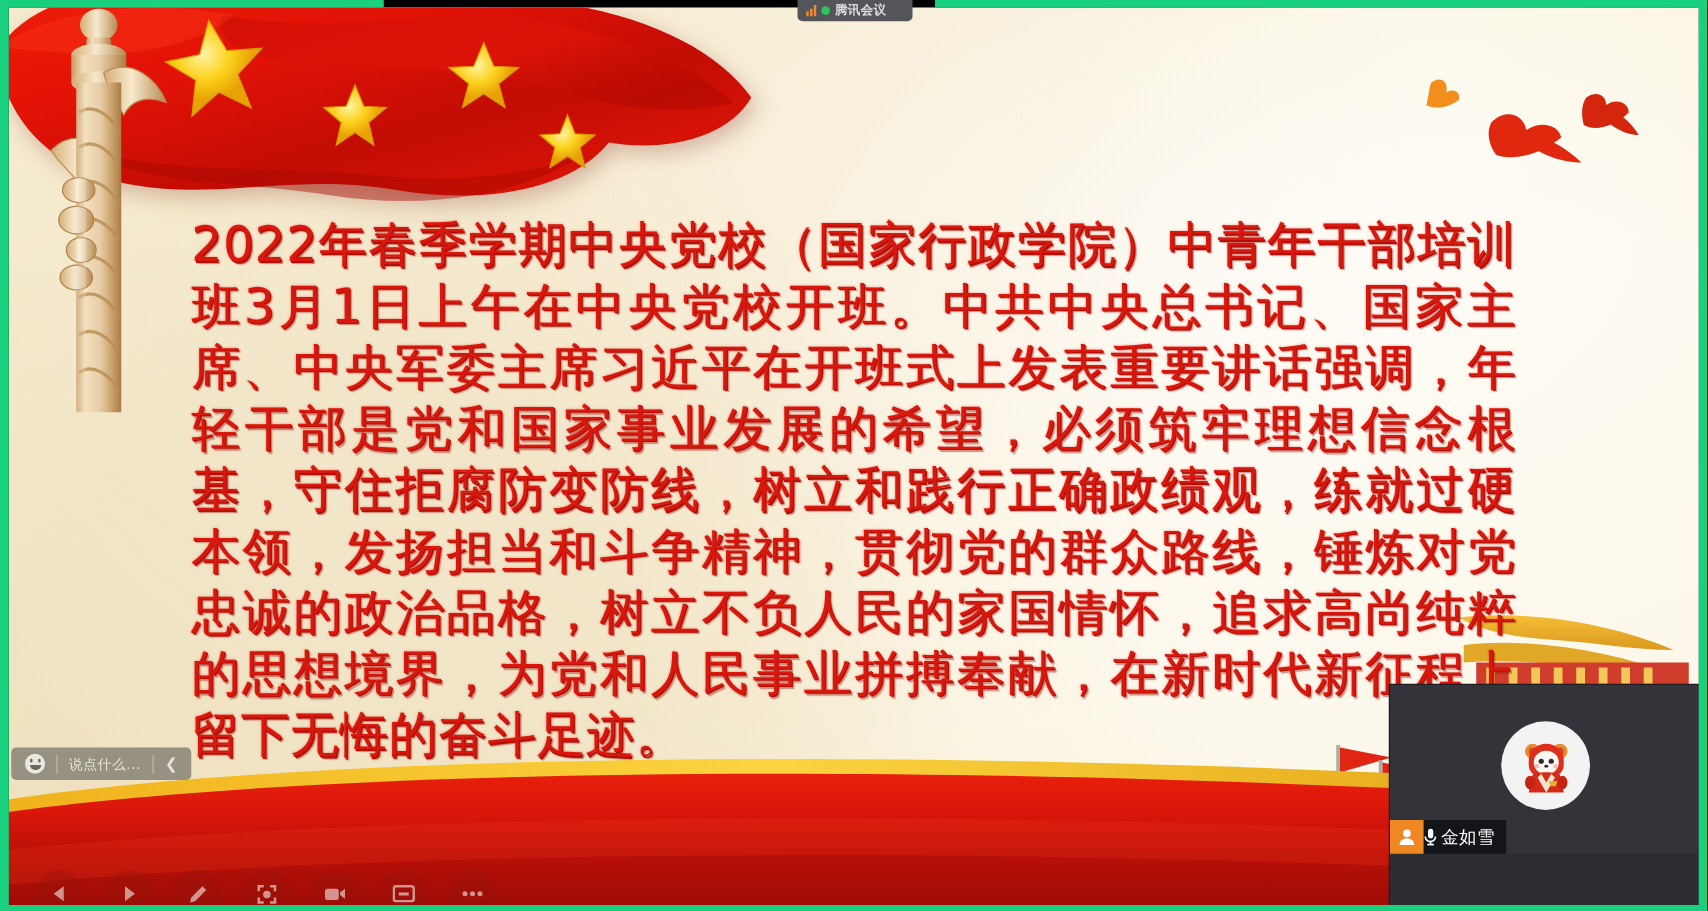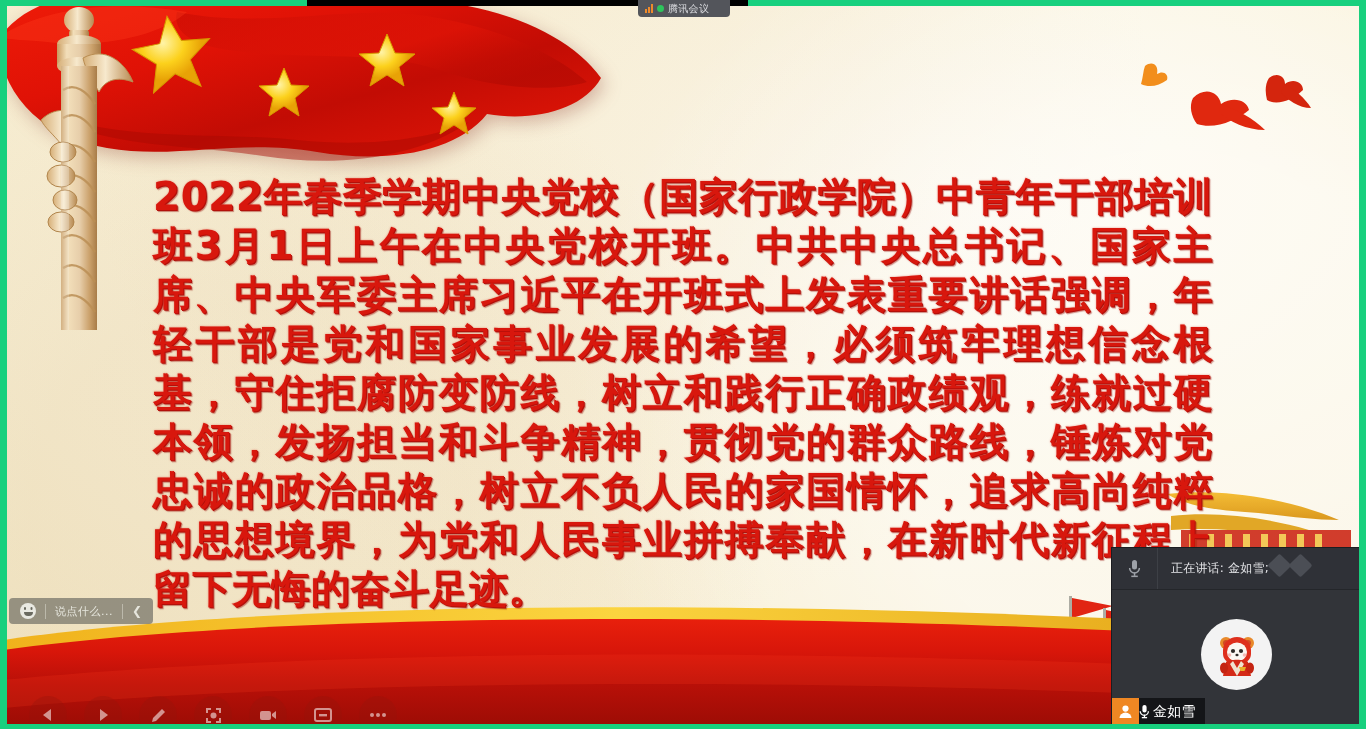--- a/index.html
+++ b/index.html
@@ -43,20 +43,21 @@
     width: 92px;
     height: 17px;
     background: #53555b;
     border-radius: 0 0 4px 4px;
     display: flex;
     align-items: center;
     gap: 4px;
     padding: 0 7px;
     box-sizing: border-box;
     z-index: 100;
+    font-weight: bold;
   }
   .signal-bars { display: flex; align-items: flex-end; gap: 1px; height: 9px; }
   .signal-bars i { display: block; width: 2px; background: #ef8a2b; }
   .signal-bars i:nth-child(1) { height: 4px; }
   .signal-bars i:nth-child(2) { height: 6px; }
   .signal-bars i:nth-child(3) { height: 9px; }
   .green-dot { width: 7px; height: 7px; border-radius: 50%; background: #2ec45c; }
   #meeting-pill .pill-label {
     font-size: 10px;
     color: #d9dade;
@@ -147,21 +148,21 @@
 
   
   #headline {
     position: absolute;
     left: 146px;
     top: 166px;
     width: 1060px;
     z-index: 7;
     color: #d8170d;
     font-family: "DejaVu Sans", "Liberation Sans", sans-serif;
-    font-weight: bold;
+    font-weight: normal;
     font-size: 39px;
     line-height: 49px;
     letter-spacing: .5px;
     text-align: justify;
     text-justify: inter-ideograph;
     text-shadow:
        1px 1px 0 #b3100a,
        2px 2px 1px rgba(150,15,8,.45),
        0 0 2px rgba(216,23,13,.5);
   }
@@ -606,35 +607,20 @@
     <span class="signal-bars">
       <i></i>
         <i></i>
         <i></i>
     </span>
     <span class="green-dot"></span>
     <span class="pill-label">腾讯会议</span>
   </div>
 
   <div id="video-panel">
-    <div id="panel-header">
-      <div class="mic-cell">
-        <svg class="mic-glyph" width="13" height="19" viewBox="0 0 13 19">
-          <rect x="4" y="1" width="5" height="9.5" rx="2.5" fill="#9da1a8"></rect>
-          <path d="M1.6,9 a4.9,4.9 0 0 0 9.8,0" fill="none" stroke="#9da1a8" stroke-width="1.5"></path>
-          <rect x="5.8" y="13.5" width="1.5" height="3.4" fill="#9da1a8"></rect>
-          <rect x="3.3" y="16.6" width="6.5" height="1.5" fill="#9da1a8"></rect>
-        </svg>
-      </div>
-      <span id="speaking-text">正在讲话: 金如雪;</span>
-      <span class="panel-marks">
-        <i></i>
-          <i></i>
-      </span>
-    </div>
 
     <div id="panel-video">
       <div id="avatar">
         <svg width="48" height="48" viewBox="0 0 48 48">
 
           <circle cx="13" cy="12" r="6" fill="#e8892a"></circle>
           <circle cx="35" cy="12" r="6" fill="#e8892a"></circle>
           <circle cx="13" cy="12" r="3" fill="#d14a26"></circle>
           <circle cx="35" cy="12" r="3" fill="#d14a26"></circle>
 

